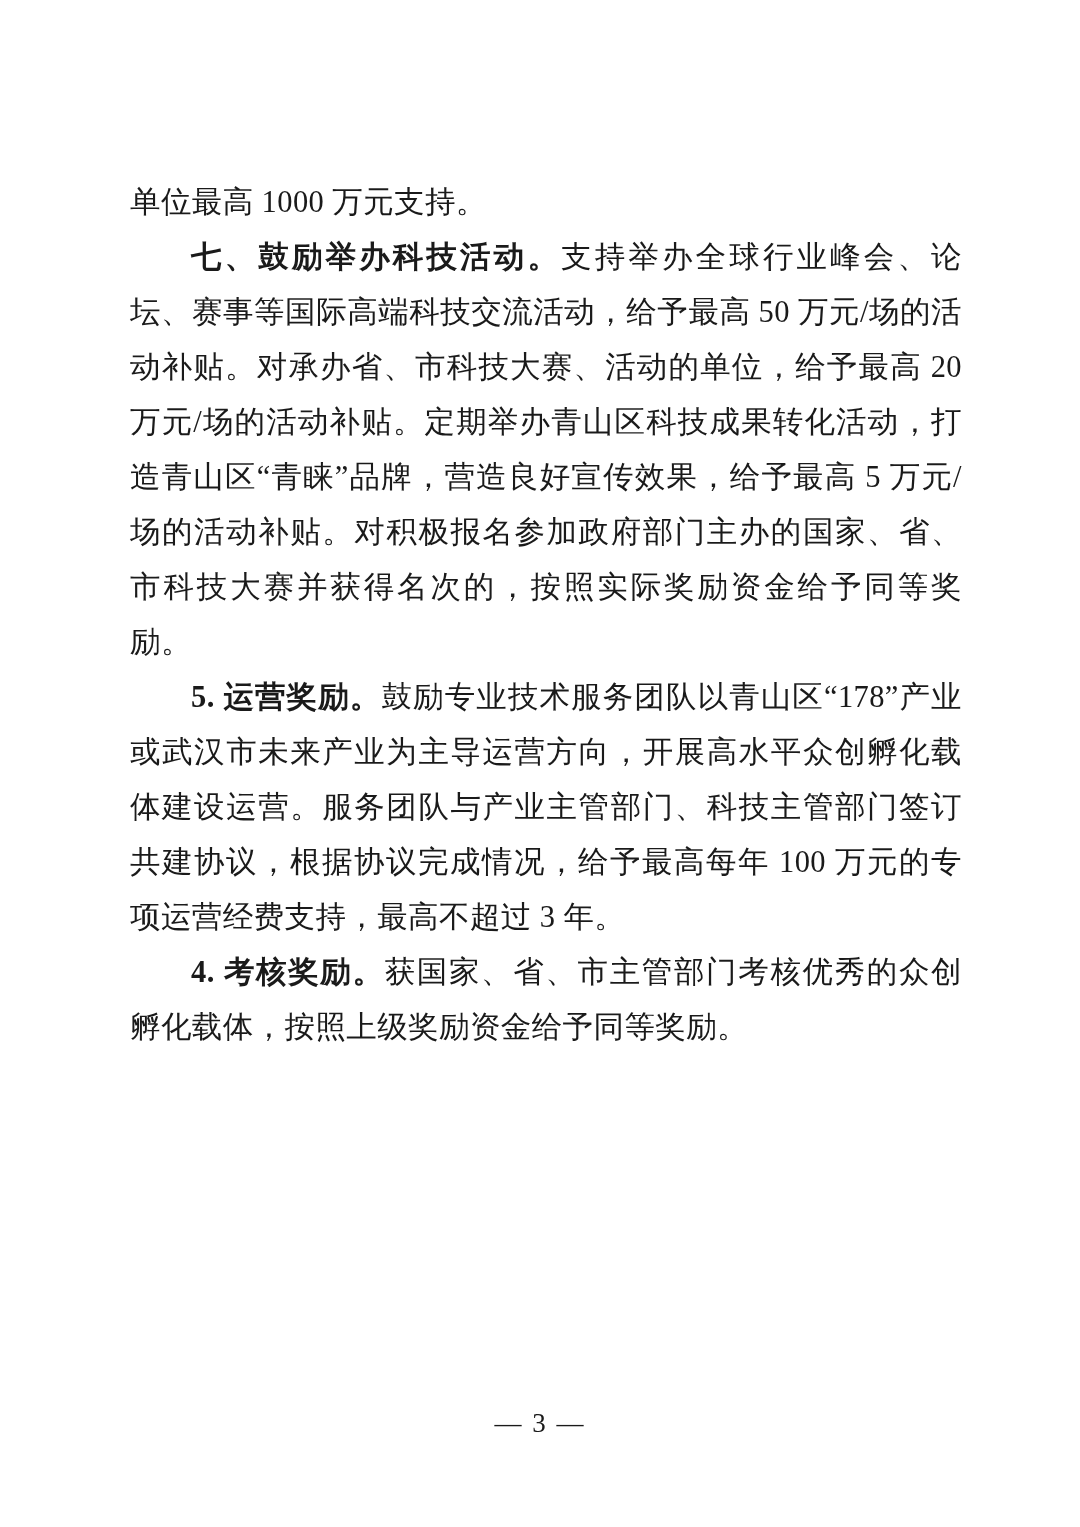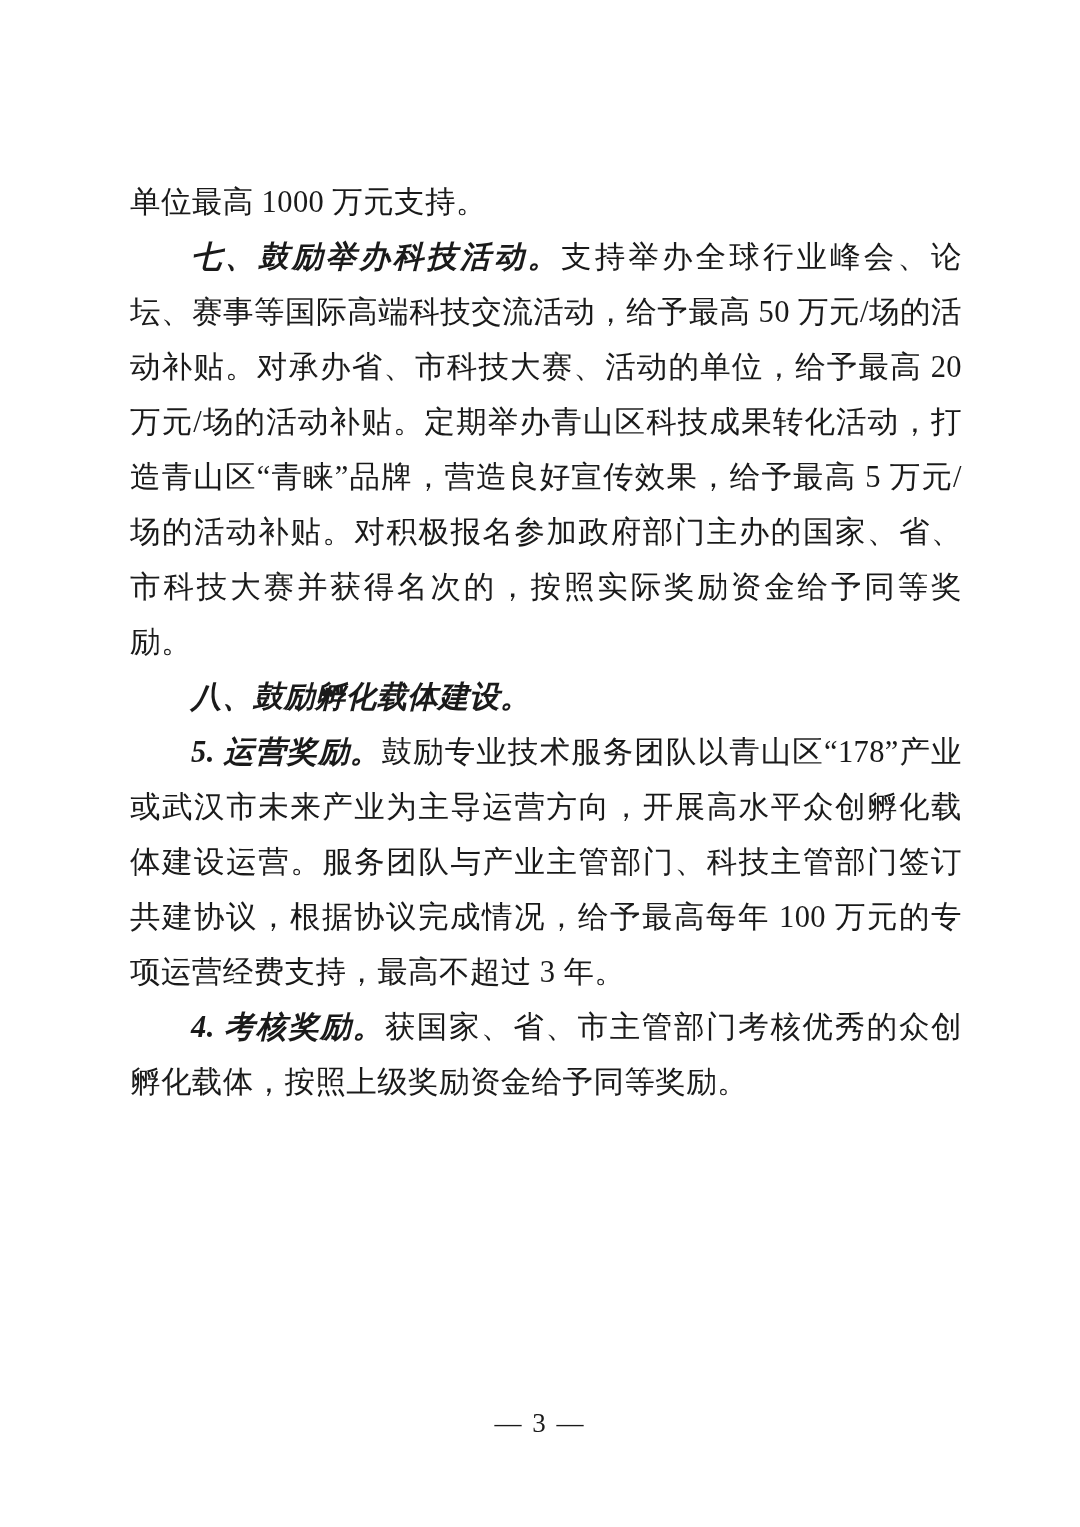--- a/index.html
+++ b/index.html
@@ -26,21 +26,20 @@
   }
   .para {
     margin: 0;
     text-indent: 0;
   }
   .para.indent {
     text-indent: 2em;
   }
   .bold {
     font-weight: bold;
-    font-style: italic;
   }
   .page-number {
     position: absolute;
     left: 0;
     right: 0;
     bottom: 88px;
     text-align: center;
     font-size: 27px;
     font-family: "Liberation Serif", "DejaVu Serif", serif;
     color: #1a1a1a;
@@ -55,23 +54,20 @@
   <div class="doc-body">
 
     <p class="para">
       <span>单位最高 1000 万元支持。</span>
     </p>
 
     <p class="para indent">
       <span class="bold">七、鼓励举办科技活动。</span><span>支持举办全球行业峰会、论坛、赛事等国际高端科技交流活动，给予最高 50 万元/场的活动补贴。对承办省、市科技大赛、活动的单位，给予最高 20 万元/场的活动补贴。定期举办青山区科技成果转化活动，打造青山区“青睐”品牌，营造良好宣传效果，给予最高 5 万元/场的活动补贴。对积极报名参加政府部门主办的国家、省、市科技大赛并获得名次的，按照实际奖励资金给予同等奖励。</span>
     </p>
 
-    <p class="para indent">
-      <span class="bold">八、鼓励孵化载体建设。</span><span></span>
-    </p>
 
 
     <p class="para indent">
       <span class="bold">5. 运营奖励。</span><span>鼓励专业技术服务团队以青山区“178”产业或武汉市未来产业为主导运营方向，开展高水平众创孵化载体建设运营。服务团队与产业主管部门、科技主管部门签订共建协议，根据协议完成情况，给予最高每年 100 万元的专项运营经费支持，最高不超过 3 年。</span>
     </p>
 
     <p class="para indent">
       <span class="bold">4. 考核奖励。</span><span>获国家、省、市主管部门考核优秀的众创孵化载体，按照上级奖励资金给予同等奖励。</span>
     </p>
 

